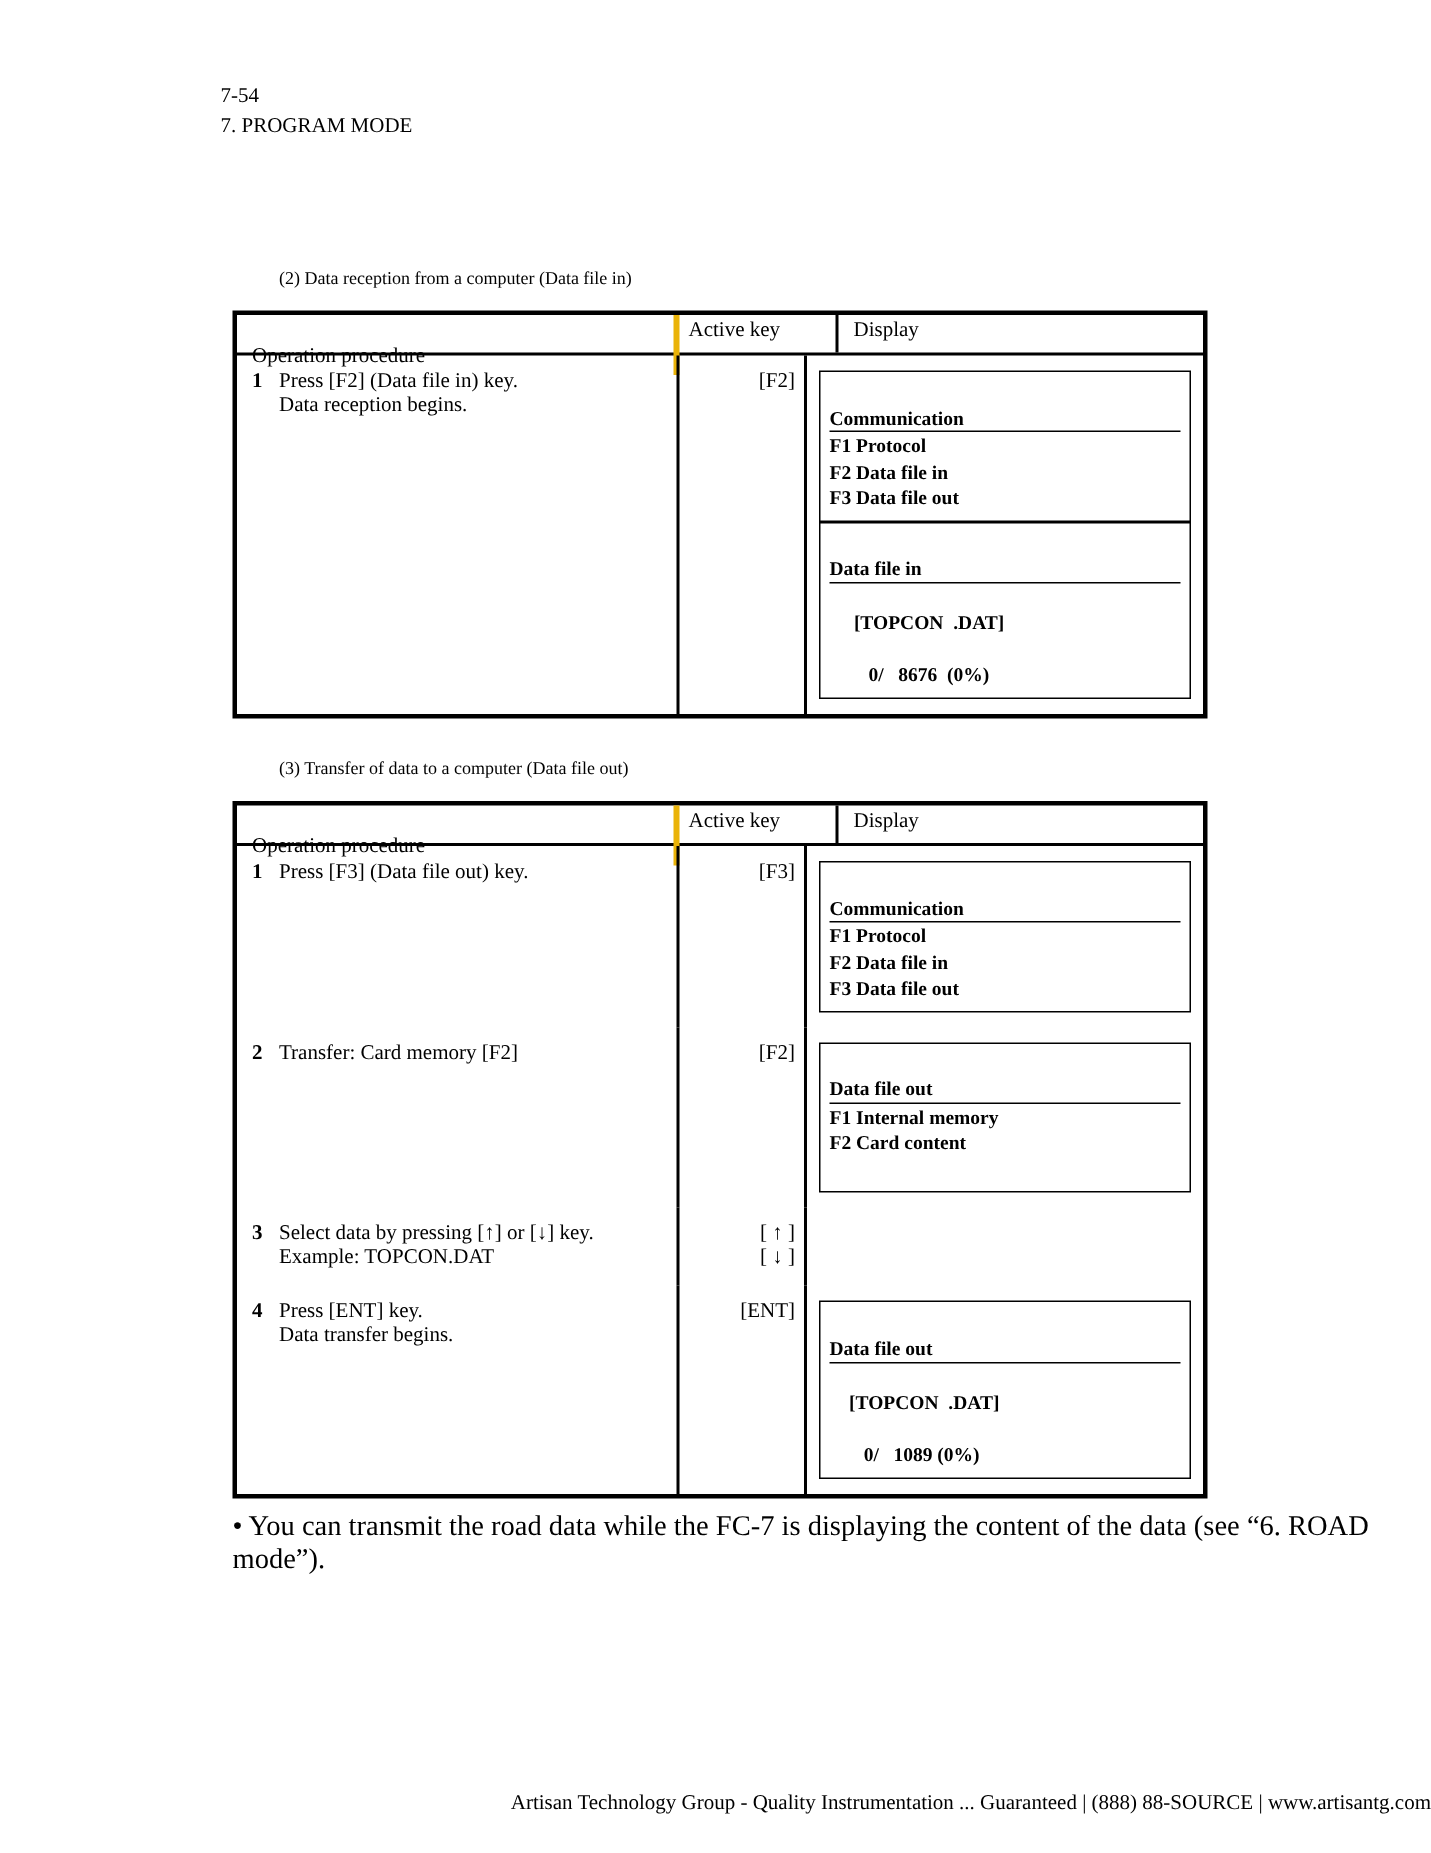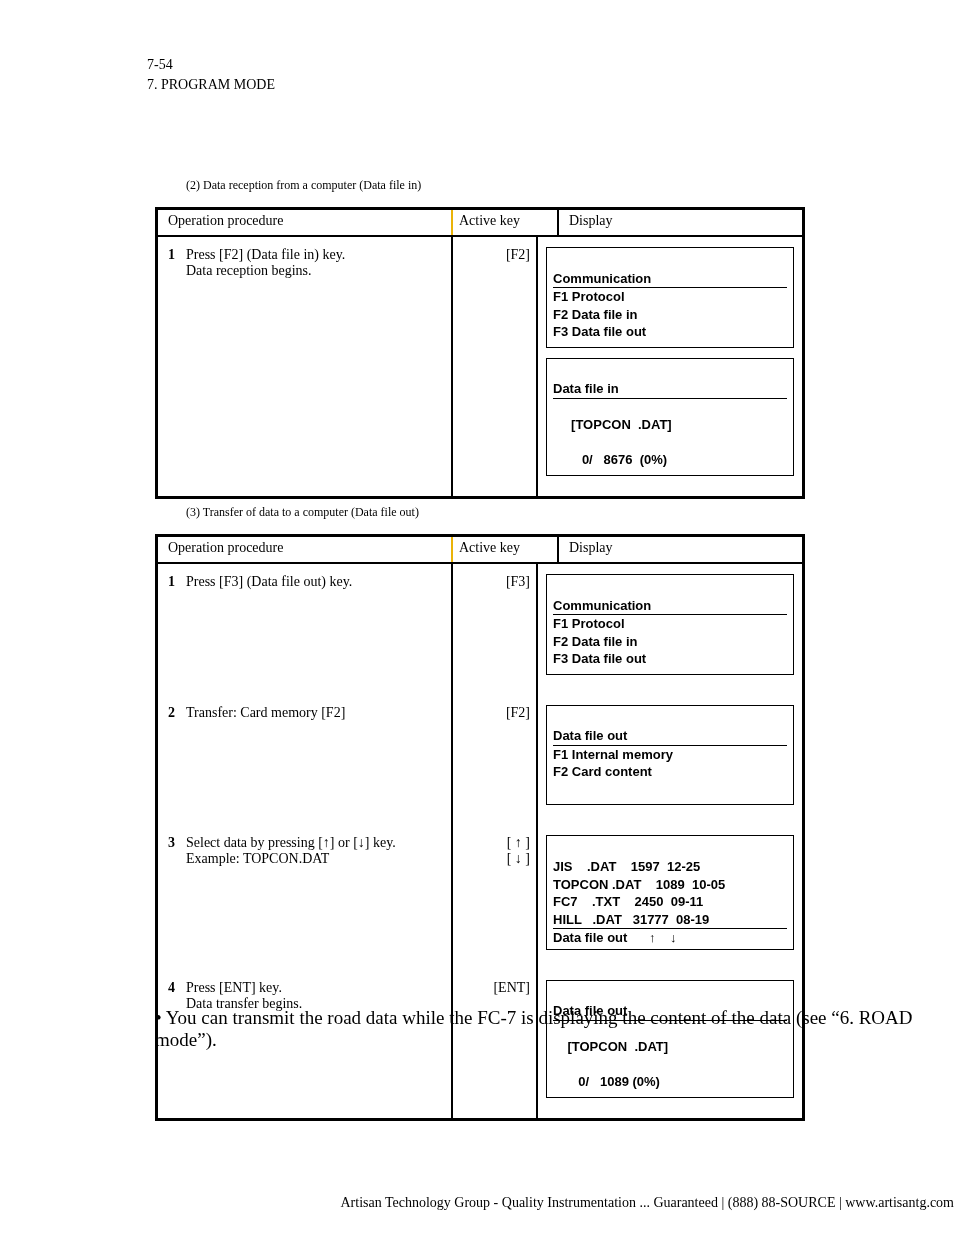--- a/index.html
+++ b/index.html
@@ -12,32 +12,32 @@
   }
   .page-no{position:absolute;left:147px;top:57px;font-size:14px}
   .sec-title{position:absolute;left:147px;top:77px;font-size:14px}
   .sub-title{position:absolute;font-size:12px;font-weight:normal}
   .box{
     position:absolute;left:155px;width:650px;
     border:3.5px solid #000;background:#fff;
     box-sizing:border-box;
   }
   .box .hdr{display:flex;border-bottom:2px solid #000;height:25px}
-  .hdr-op{width:295px;border-right:2px solid #eab308;padding:3px 10px;font-size:14px;box-sizing:border-box}
+  .hdr-op{width:295px;border-right:4px solid #eab308;padding:20px 10px;font-size:14px;box-sizing:border-box}
   .hdr-ak{width:106px;border-right:2px solid #000;padding:3px 6px;font-size:14px;text-align:left;box-sizing:border-box}
   .hdr-dp{flex:1;padding:3px 10px;font-size:14px;box-sizing:border-box}
   .row{display:flex;border-top:0;}
   .c-op{width:295px;border-right:2px solid #000;padding:10px;font-size:14px;box-sizing:border-box}
   .c-ak{width:85px;border-right:2px solid #000;padding:10px 6px;font-size:14px;text-align:right;box-sizing:border-box}
   .c-dp{flex:1;padding:10px 8px;box-sizing:border-box}
   .screen{
     border:1px solid #000;padding:4px 6px 6px 6px;
-    font-family:Liberation Sans, sans-serif;
+    font-family:Liberation Serif, serif;
     font-size:13px;font-weight:bold;
-    line-height:1.35;margin-bottom:10px;
+    line-height:1.35;margin-bottom:0;
     white-space:pre;
   }
   .screen .u{display:inline-block;border-bottom:1px solid #000;width:100%}
   .step-no{font-weight:bold}
   .note{position:absolute;left:155px;width:778px;font-size:19px}
   .foot{position:absolute;left:0;right:0;bottom:24px;text-align:right;font-size:14px}
 </style>
 </head>
 <body>
 
@@ -138,28 +138,20 @@
         <div style="flex:1">
           <div>
             <span>Select data by pressing [</span><span>↑</span><span>] or [</span><span>↓</span><span>] key.</span>
           </div>
           <div>Example: TOPCON.DAT</div>
         </div>
       </div>
     </div>
     <div class="c-ak" style="white-space:pre">[ ↑ ]
 [ ↓ ]</div>
-    <div class="c-dp">
-      <div class="screen" style="padding-bottom:2px">
-<span>JIS    .DAT    1597  12-25</span>
-<span>TOPCON .DAT    1089  10-05</span>
-<span>FC7    .TXT    2450  09-11</span>
-<span>HILL   .DAT   31777  08-19</span>
-<span style="display:inline-block;border-top:1px solid #000;width:100%">Data file out      ↑    ↓</span></div>
-    </div>
   </div>
 
   <div class="row">
     <div class="c-op">
       <div style="display:flex">
         <div class="step-no" style="width:18px">4</div>
         <div style="flex:1">
           <div>Press [ENT] key.</div>
           <div>Data transfer begins.</div>
         </div>

